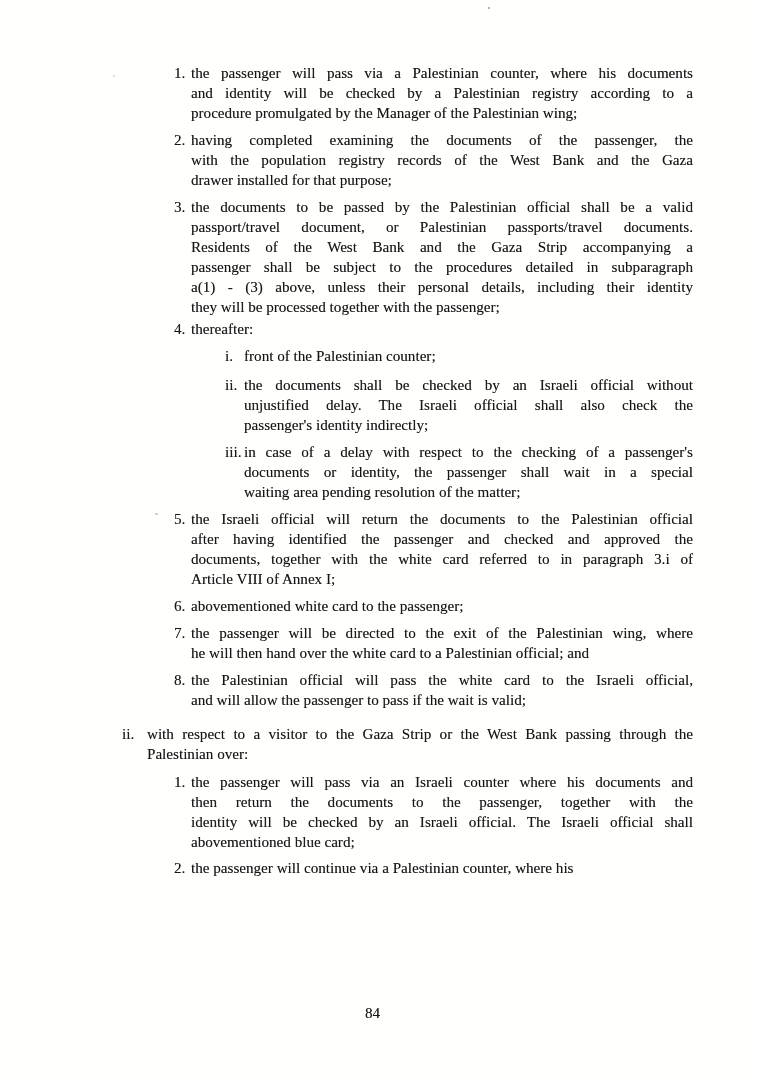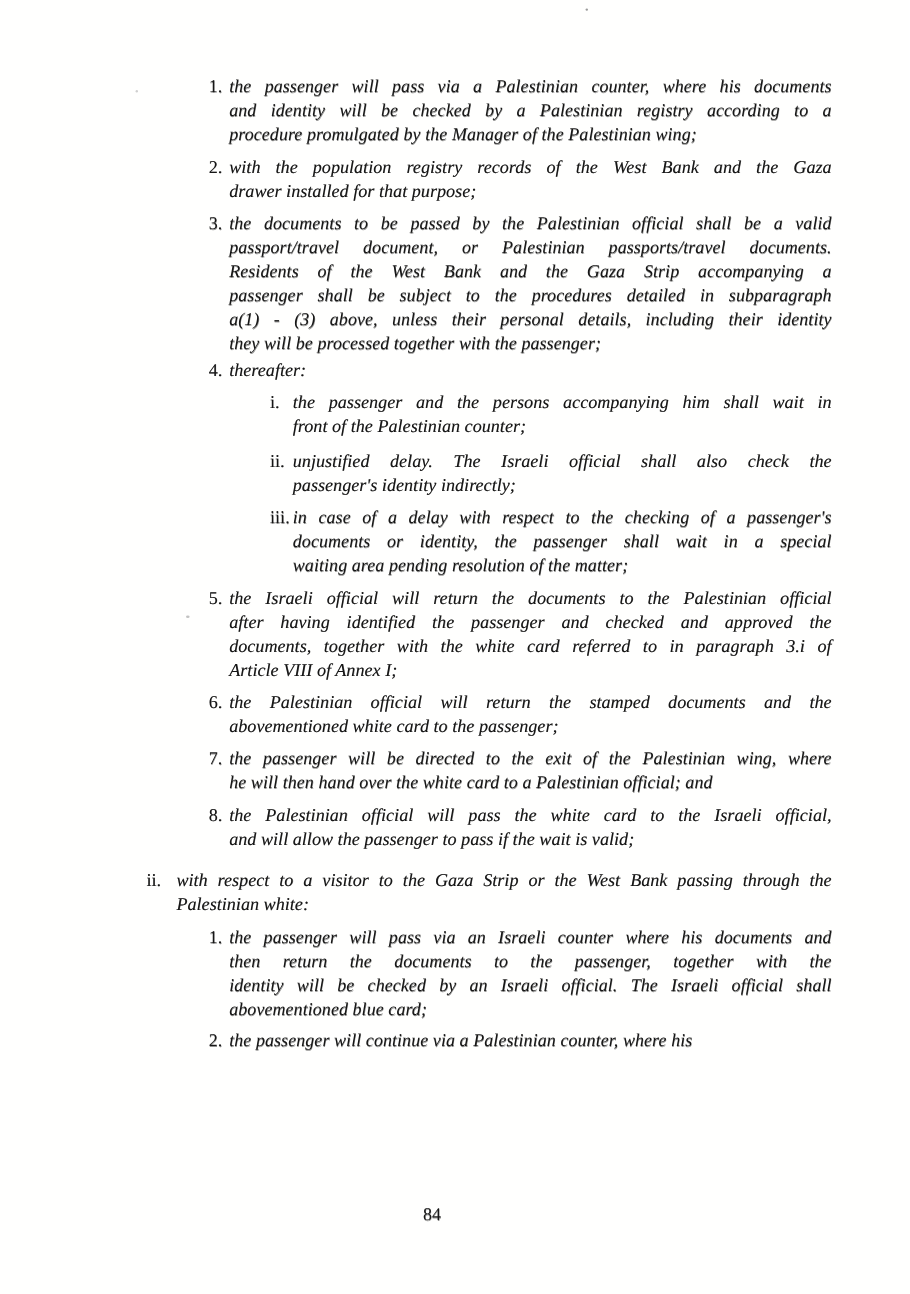--- a/index.html
+++ b/index.html
@@ -34,29 +34,29 @@
   .item .marker { position: absolute; top: 0; left: -17px; white-space: nowrap; }
   .roman-list .item .marker { left: -19px; }
   .clause .marker { left: -25px; }
 
   .mb2  { margin-bottom: 2px; }
   .mb6  { margin-bottom: 6px; }
   .mb8  { margin-bottom: 8px; }
   .mb9  { margin-bottom: 9px; }
   .mb14 { margin-bottom: 14px; }
 
-  .tline { text-align: justify; text-align-last: justify; font-style: italic; }
+  .tline { text-align: justify; text-align-last: justify; }
   .tline-last { text-align-last: left; }
 
   .page-number {
     position: absolute;
     top: 1003px;
     left: 340px;
     width: 40px;
-    text-align: center;
+    text-align: right;
   }
   .speck { position: absolute; border-radius: 50%; }
   .speck-1 { top: 7px;   left: 488px; width: 2px; height: 2px; background: #9a9a9a; }
   .speck-2 { top: 513px; left: 155px; width: 3px; height: 2px; background: #c2c2c2; }
   .speck-3 { top: 75px;  left: 113px; width: 2px; height: 2px; background: #d0d0d0; }
 </style>
 </head>
 <body>
 
 <div class="page">
@@ -71,20 +71,21 @@
         <span class="marker">1.</span>
         <div class="item-text">
             <div class="tline">the passenger will pass via a Palestinian counter, where his documents</div>
             <div class="tline">and identity will be checked by a Palestinian registry according to a</div>
             <div class="tline tline-last">procedure promulgated by the Manager of the Palestinian wing;</div>
           </div>
       </div>
       <div class="item">
         <span class="marker">2.</span>
         <div class="item-text">
+            <div class="tline">having completed examining the documents of the passenger, the</div>
             <div class="tline">with the population registry records of the West Bank and the Gaza</div>
             <div class="tline tline-last">drawer installed for that purpose;</div>
           </div>
       </div>
       <div class="item mb2">
         <span class="marker">3.</span>
         <div class="item-text">
             <div class="tline">the documents to be passed by the Palestinian official shall be a valid</div>
             <div class="tline">passport/travel document, or Palestinian passports/travel documents.</div>
             <div class="tline">Residents of the West Bank and the Gaza Strip accompanying a</div>
@@ -98,27 +99,27 @@
         <div class="item-text">
             <div class="tline tline-last">thereafter:</div>
           </div>
       </div>
     </div>
 
     <div class="roman-list">
       <div class="item mb9">
         <span class="marker">i.</span>
         <div class="item-text">
-            <div class="tline">the passenger and the persons accompanying him shall wait in</div>
             <div class="tline tline-last">front of the Palestinian counter;</div>
           </div>
       </div>
       <div class="item">
         <span class="marker">ii.</span>
         <div class="item-text">
+            <div class="tline">the documents shall be checked by an Israeli official without</div>
             <div class="tline">unjustified delay. The Israeli official shall also check the</div>
             <div class="tline tline-last">passenger's identity indirectly;</div>
           </div>
       </div>
       <div class="item">
         <span class="marker">iii.</span>
         <div class="item-text">
             <div class="tline">in case of a delay with respect to the checking of a passenger's</div>
             <div class="tline">documents or identity, the passenger shall wait in a special</div>
             <div class="tline tline-last">waiting area pending resolution of the matter;</div>
@@ -132,21 +133,20 @@
         <div class="item-text">
             <div class="tline">the Israeli official will return the documents to the Palestinian official</div>
             <div class="tline">after having identified the passenger and checked and approved the</div>
             <div class="tline">documents, together with the white card referred to in paragraph 3.i of</div>
             <div class="tline tline-last">Article VIII of Annex I;</div>
           </div>
       </div>
       <div class="item">
         <span class="marker">6.</span>
         <div class="item-text">
-            <div class="tline">the Palestinian official will return the stamped documents and the</div>
             <div class="tline tline-last">abovementioned white card to the passenger;</div>
           </div>
       </div>
       <div class="item">
         <span class="marker">7.</span>
         <div class="item-text">
             <div class="tline">the passenger will be directed to the exit of the Palestinian wing, where</div>
             <div class="tline tline-last">he will then hand over the white card to a Palestinian official; and</div>
           </div>
       </div>
@@ -157,21 +157,21 @@
             <div class="tline tline-last">and will allow the passenger to pass if the wait is valid;</div>
           </div>
       </div>
     </div>
 
     <div class="clause">
       <div class="item mb8">
         <span class="marker">ii.</span>
         <div class="item-text">
             <div class="tline">with respect to a visitor to the Gaza Strip or the West Bank passing through the</div>
-            <div class="tline tline-last">Palestinian white:</div>
+            <div class="tline tline-last">Palestinian over:</div>
           </div>
       </div>
     </div>
 
     <div class="num-list">
       <div class="item mb6">
         <span class="marker">1.</span>
         <div class="item-text">
             <div class="tline">the passenger will pass via an Israeli counter where his documents and</div>
             <div class="tline">then return the documents to the passenger, together with the</div>

